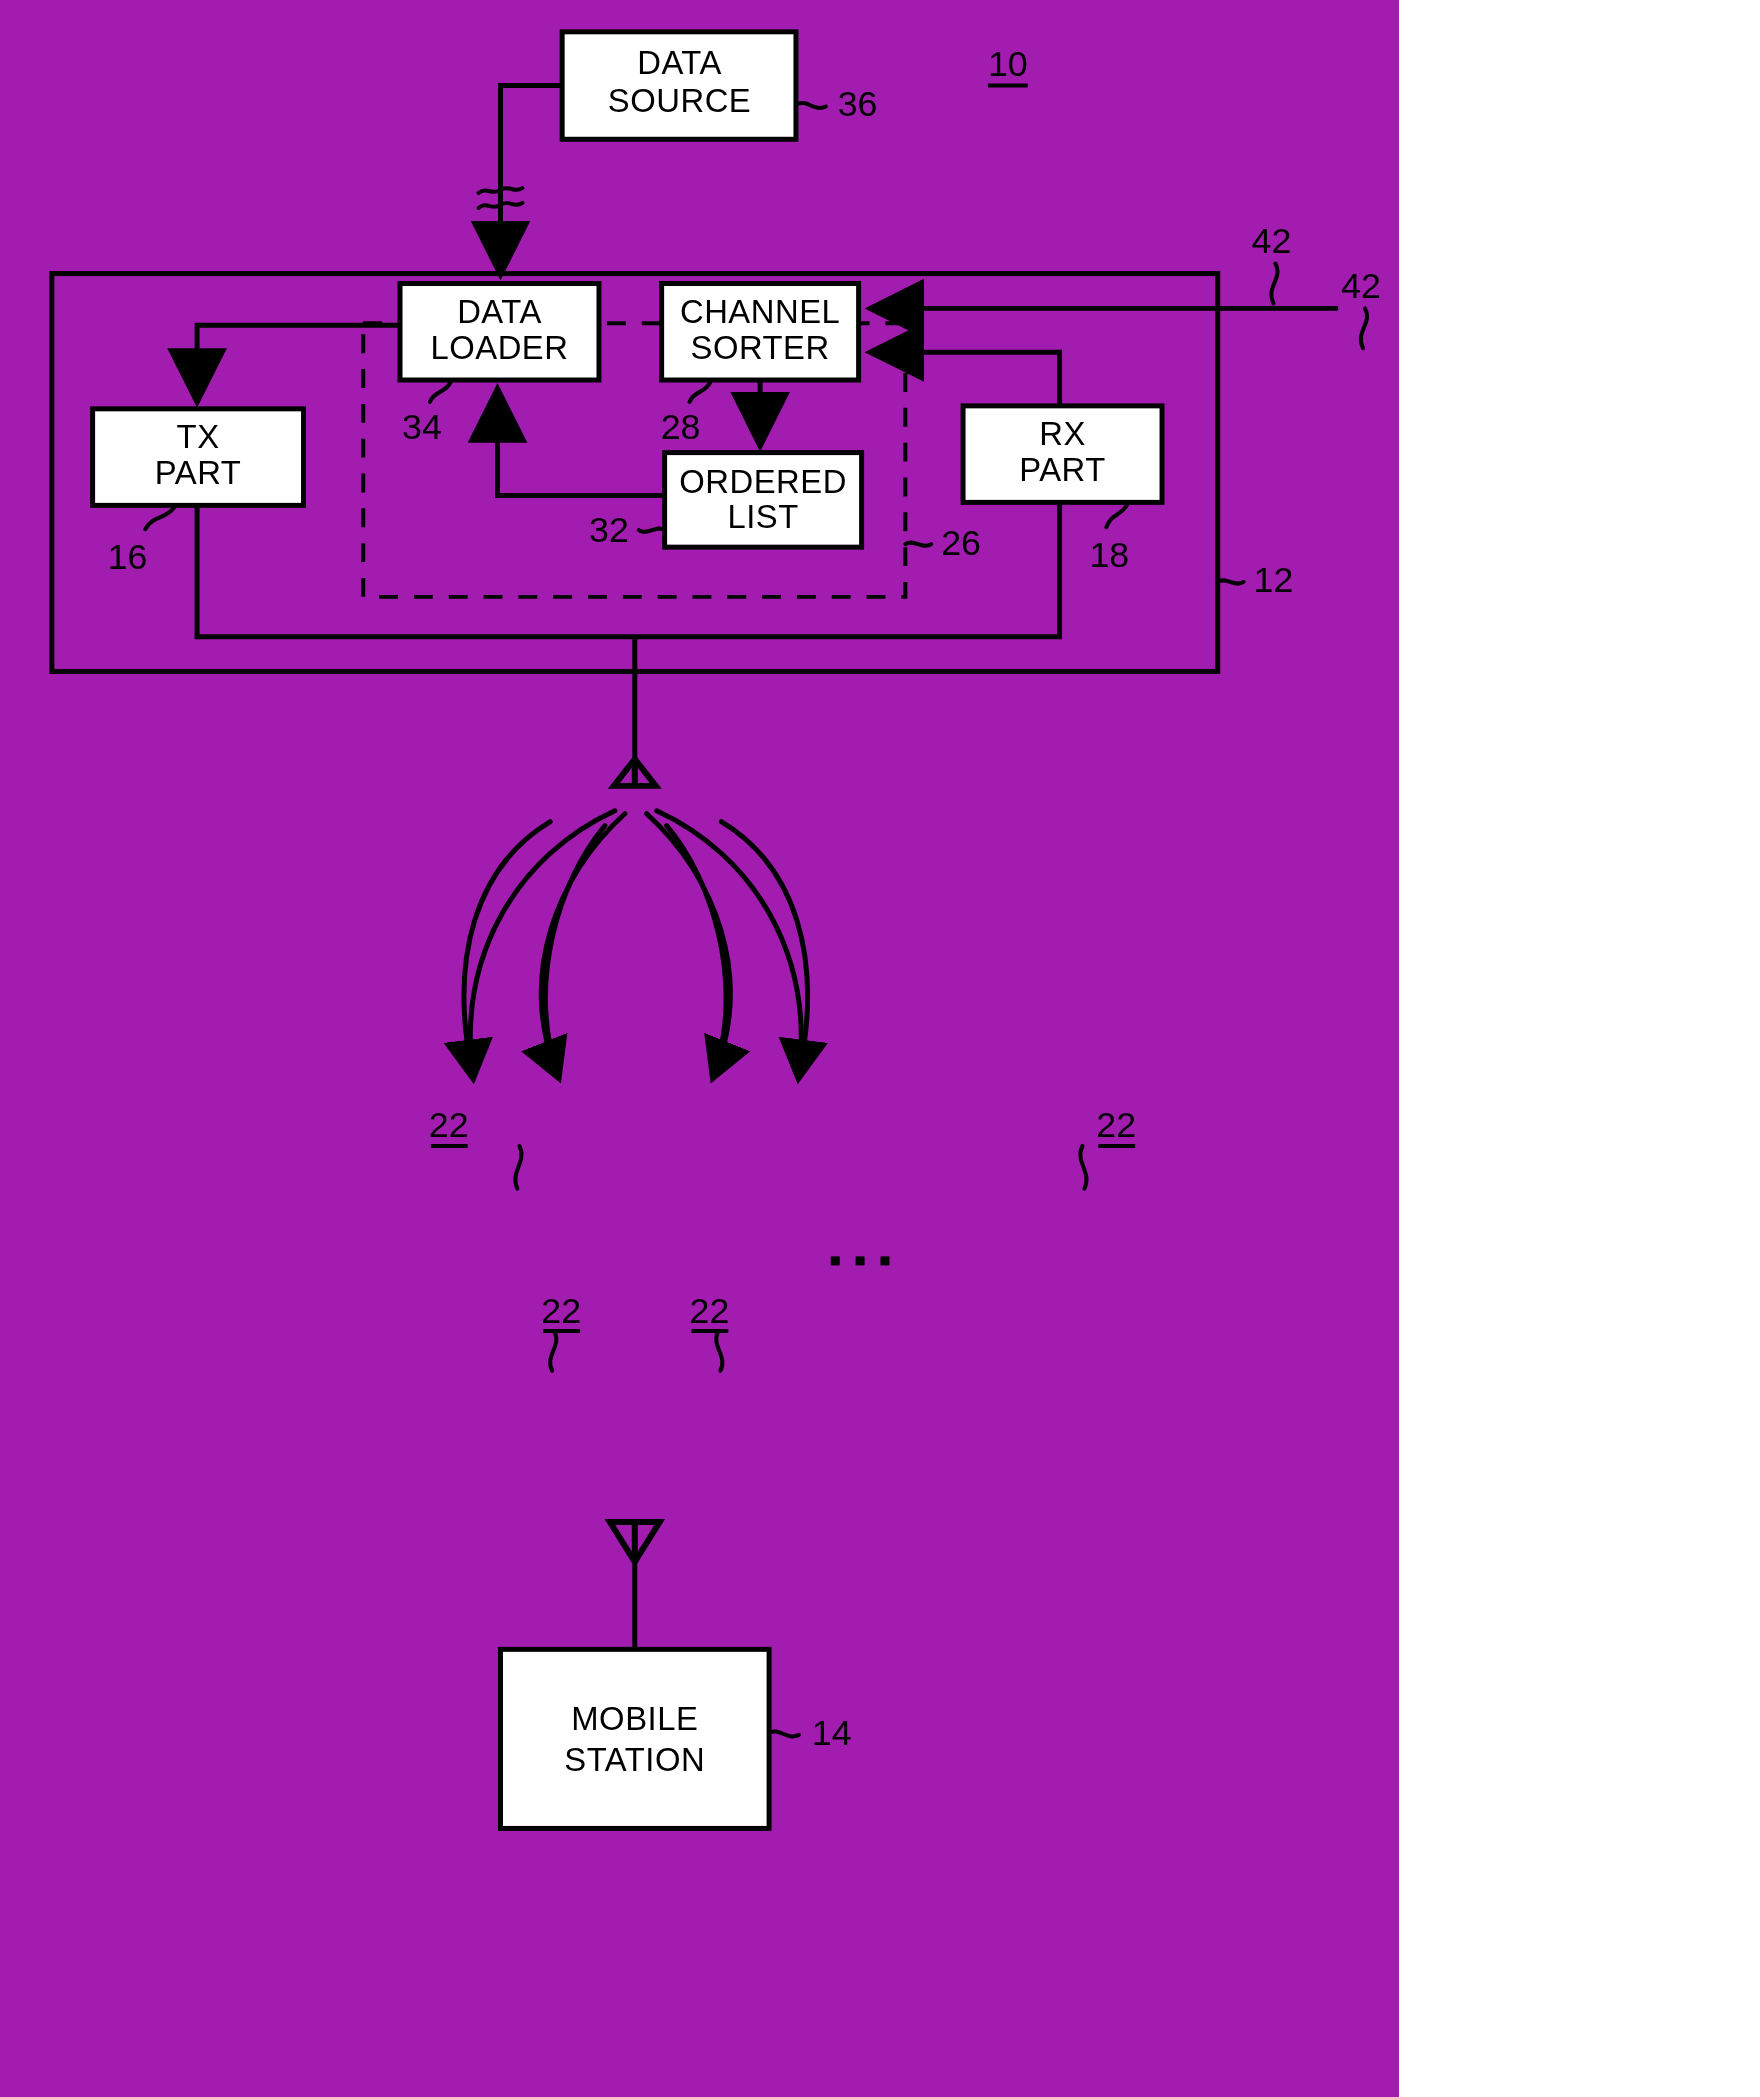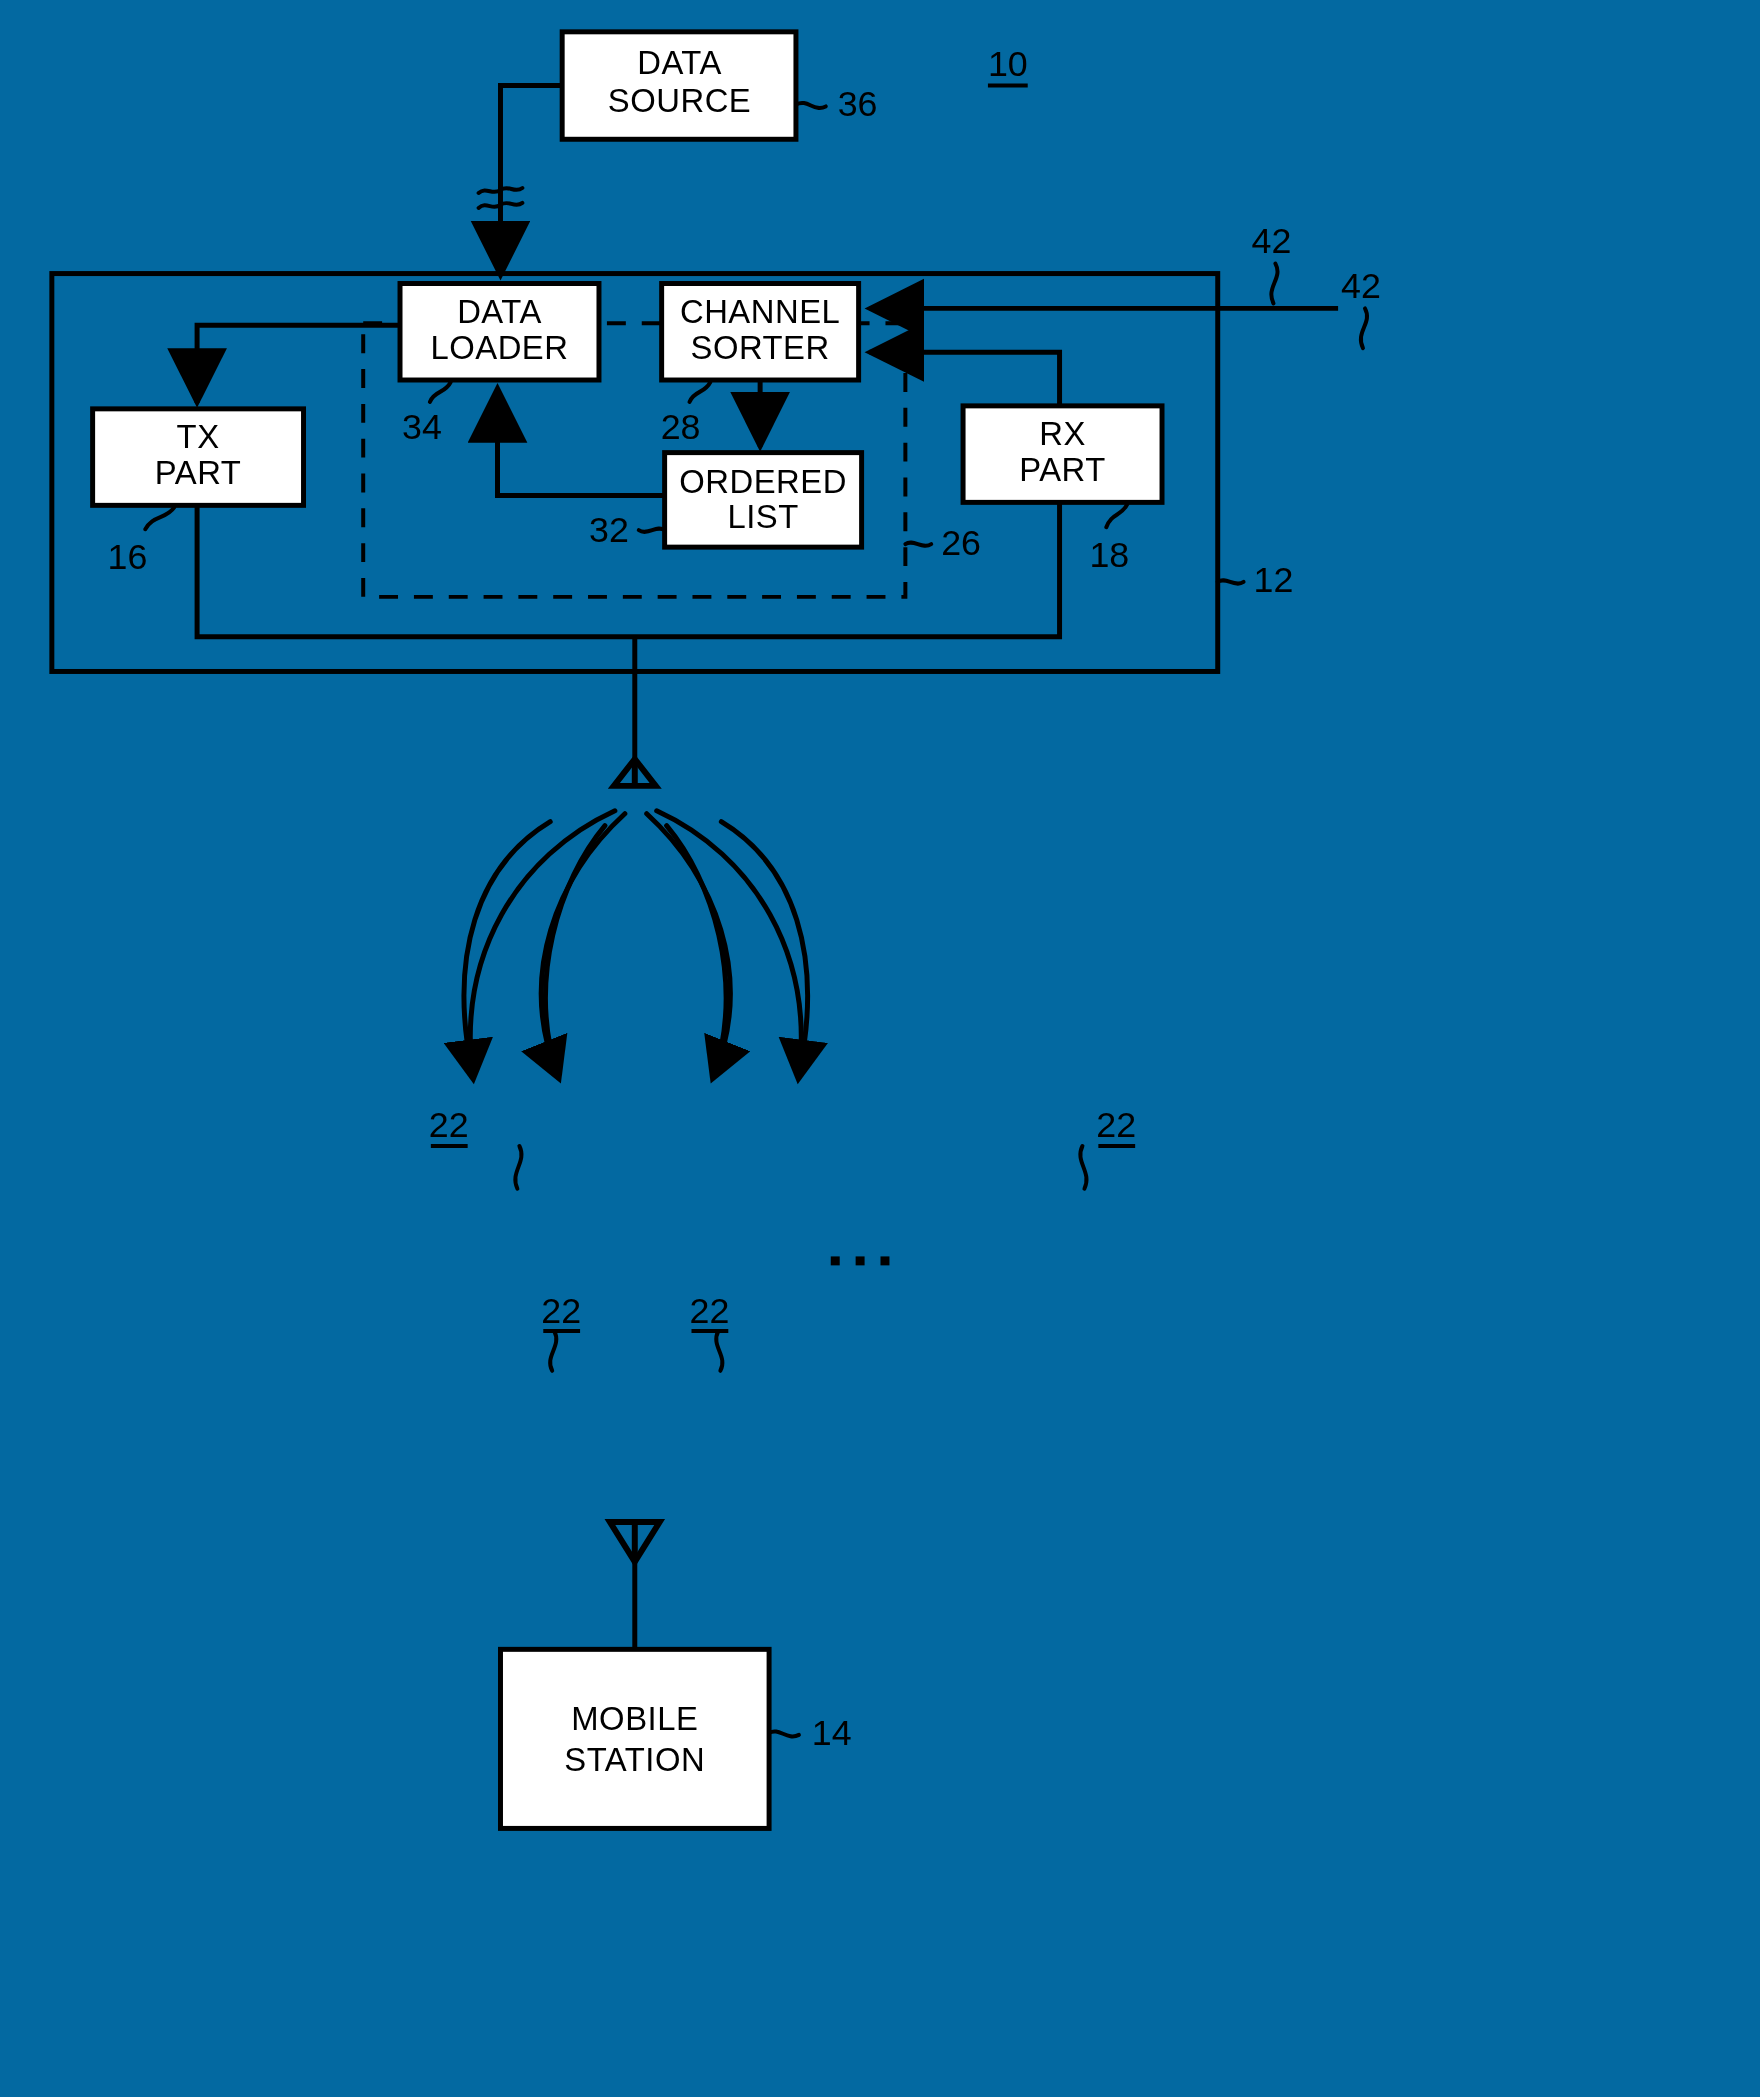--- a/index.html
+++ b/index.html
@@ -5,23 +5,23 @@
   html, body {
     margin: 0;
     padding: 0;
     background: #ffffff;
   }
   body {
     font-family: "Liberation Sans", sans-serif;
   }
   #figure-root {
     position: relative;
-    width: 1760px;
+    width: 1399px;
     height: 2097px;
-    background: #0369a1;
+    background: #a21caf;
     overflow: hidden;
   }
   #figure-svg {
     position: absolute;
     left: 0;
     top: 0;
     width: 1760px;
     height: 2097px;
   }
   .blk-label {

